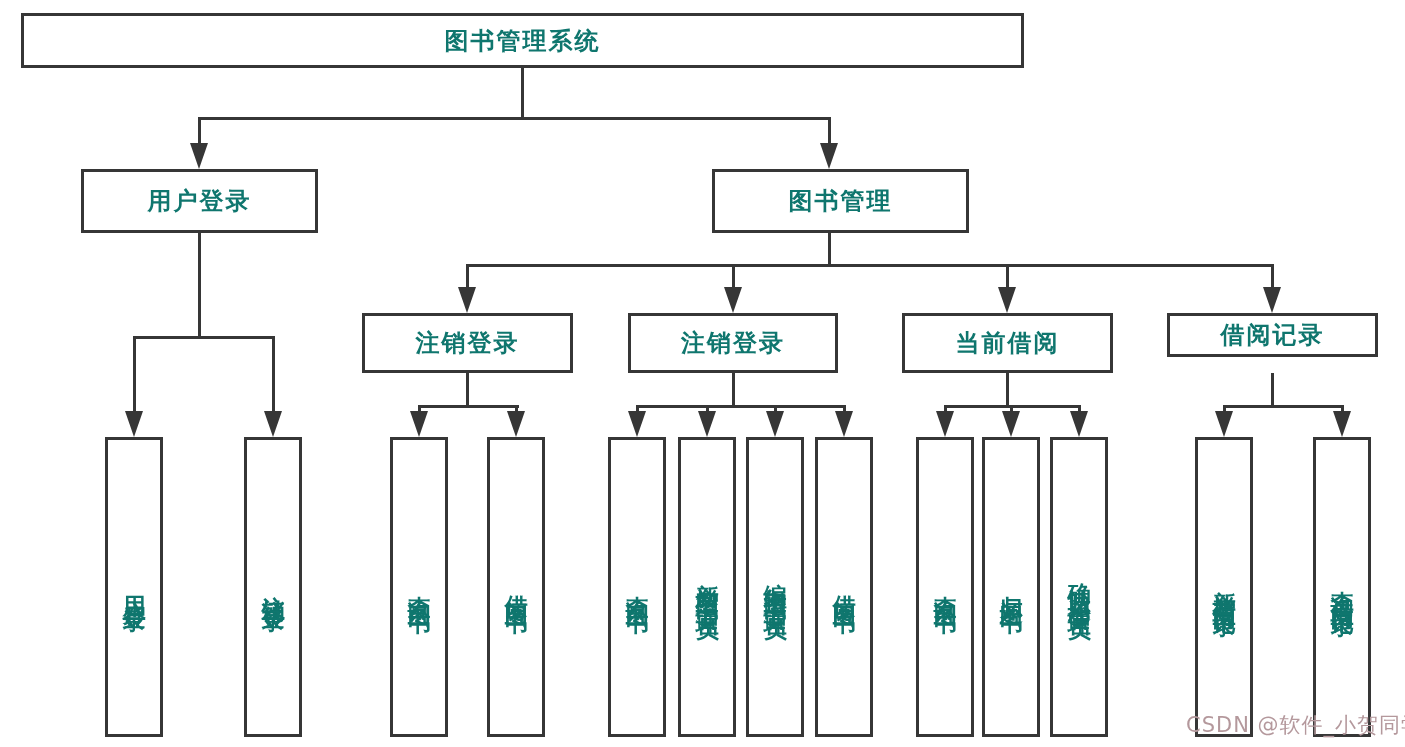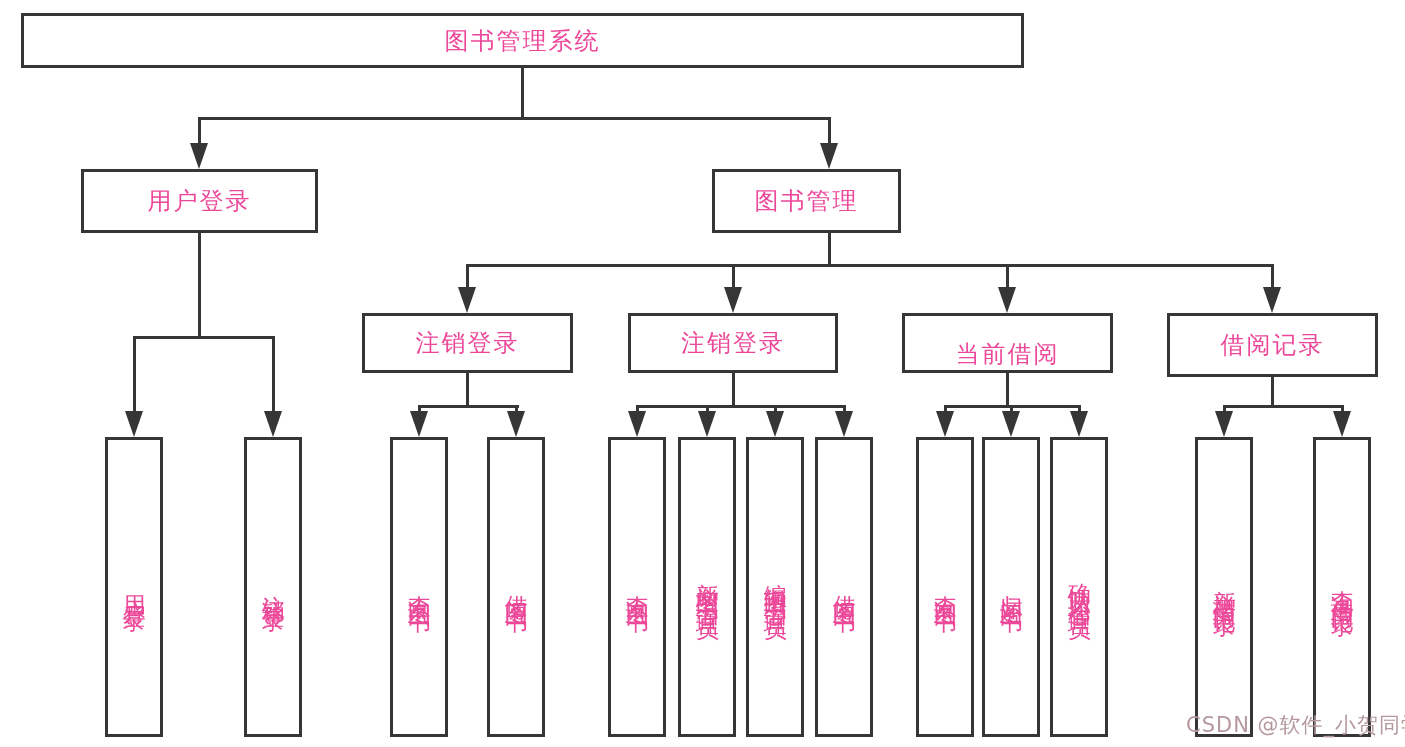--- a/index.html
+++ b/index.html
@@ -12,22 +12,23 @@
     font-family: "DejaVu Sans", "Liberation Sans", sans-serif;
   }
   .box {
     position: absolute;
     background: #ffffff;
     border: 3px solid #363636;
     box-sizing: border-box;
     display: flex;
     align-items: center;
     justify-content: center;
-    color: #ec4899;
+    color: #0f766e;
     z-index: 2;
+    font-weight: bold;
   }
   .hlabel {
     font-size: 24px;
     letter-spacing: 2px;
     white-space: nowrap;
   }
   .vlabel {
     writing-mode: vertical-rl;
     text-orientation: mixed;
     font-size: 23px;
@@ -68,21 +69,21 @@
   <div class="vline" style="left:521px;top:68px;height:52px;"></div>
   <div class="hline" style="left:198px;top:117px;width:633px;"></div>
   <div class="vline" style="left:198px;top:117px;height:29px;"></div>
   <div class="ahead" style="left:190px;top:143px;"></div>
   <div class="vline" style="left:828px;top:117px;height:29px;"></div>
   <div class="ahead" style="left:820px;top:143px;"></div>
 
   <div class="box" style="left:81px;top:169px;width:237px;height:64px;">
     <span class="hlabel">用户登录</span>
   </div>
-  <div class="box" style="left:712px;top:169px;width:189px;height:64px;">
+  <div class="box" style="left:712px;top:169px;width:257px;height:64px;">
     <span class="hlabel">图书管理</span>
   </div>
 
   <div class="vline" style="left:198px;top:233px;height:106px;"></div>
   <div class="hline" style="left:133px;top:336px;width:142px;"></div>
   <div class="vline" style="left:133px;top:336px;height:78px;"></div>
   <div class="ahead" style="left:125px;top:411px;"></div>
   <div class="vline" style="left:272px;top:336px;height:78px;"></div>
   <div class="ahead" style="left:264px;top:411px;"></div>
 
@@ -96,24 +97,24 @@
   <div class="ahead" style="left:998px;top:287px;"></div>
   <div class="vline" style="left:1271px;top:264px;height:26px;"></div>
   <div class="ahead" style="left:1263px;top:287px;"></div>
 
   <div class="box" style="left:362px;top:313px;width:211px;height:60px;">
     <span class="hlabel">注销登录</span>
   </div>
   <div class="box" style="left:628px;top:313px;width:210px;height:60px;">
     <span class="hlabel">注销登录</span>
   </div>
-  <div class="box" style="left:902px;top:313px;width:211px;height:60px;align-items:flex-end;">
+  <div class="box" style="left:902px;top:313px;width:211px;height:60px;">
     <span class="hlabel">当前借阅</span>
   </div>
-  <div class="box" style="left:1167px;top:313px;width:211px;height:64px;">
+  <div class="box" style="left:1167px;top:313px;width:211px;height:44px;">
     <span class="hlabel">借阅记录</span>
   </div>
 
   <div class="vline" style="left:466px;top:373px;height:35px;"></div>
   <div class="hline" style="left:418px;top:405px;width:101px;"></div>
   <div class="vline" style="left:418px;top:405px;height:9px;"></div>
   <div class="ahead" style="left:410px;top:411px;"></div>
   <div class="vline" style="left:515px;top:405px;height:9px;"></div>
   <div class="ahead" style="left:507px;top:411px;"></div>
 

